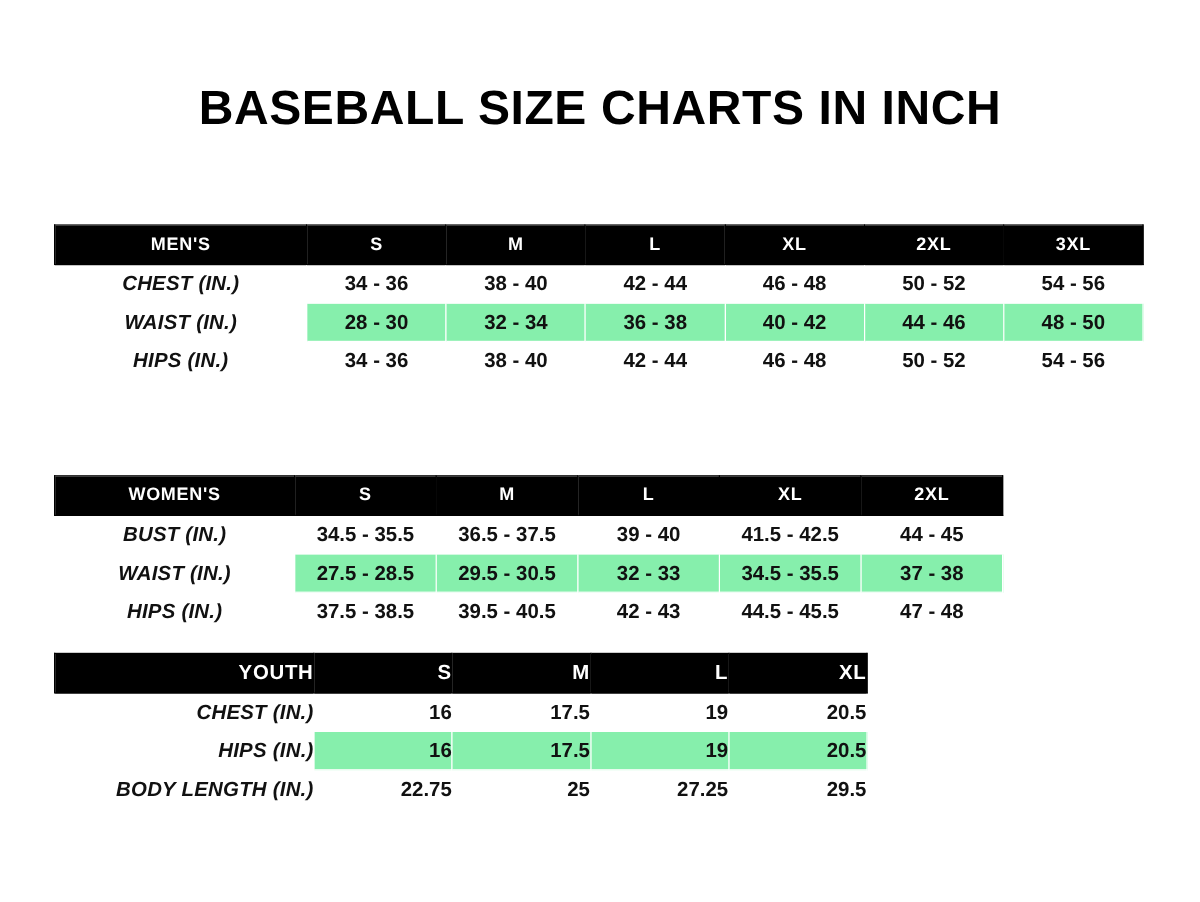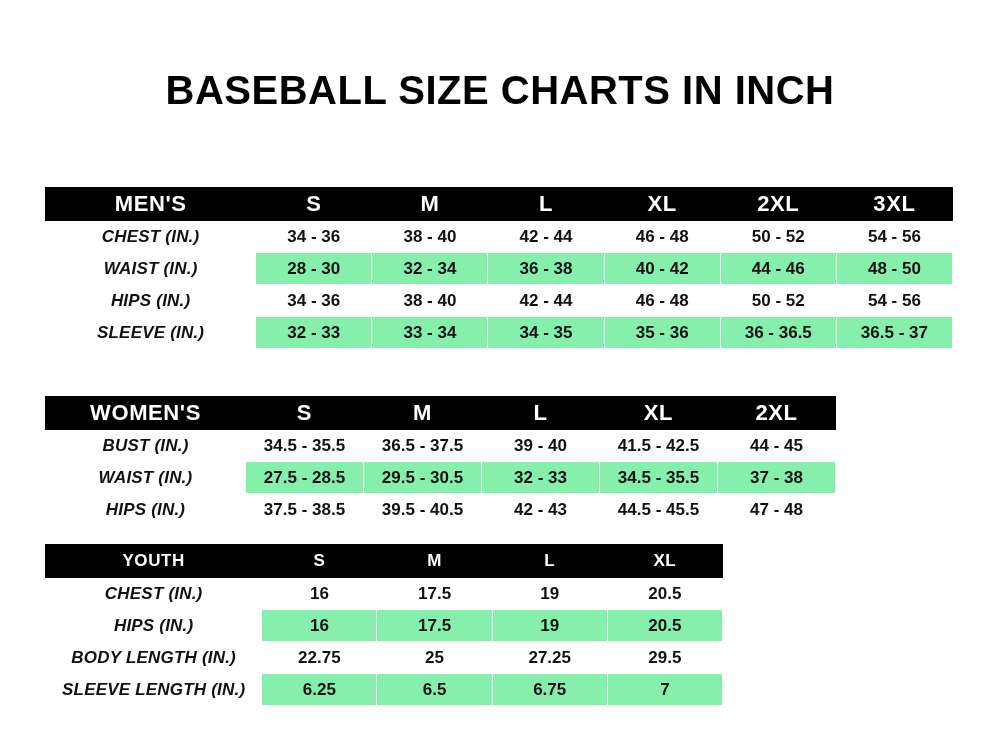--- a/index.html
+++ b/index.html
@@ -44,21 +44,21 @@
     font-weight: bold;
     color: #111111;
     padding: 0;
     height: 31px;
     line-height: 31px;
     white-space: nowrap;
   }
   .chart thead th {
     background: #000000;
     color: #ffffff;
-    font-size: 22px;
+    font-size: 15px;
     letter-spacing: 0.6px;
     height: 32px;
     line-height: 32px;
     border: 1px solid #000000;
   }
   .chart thead th.label-head {
     text-align: center;
   }
   .chart tbody tr.odd td {
     background: #ffffff;
@@ -96,21 +96,21 @@
 
   
   #chart-youth {
     top: 544px;
     left: 45px;
     width: 678px;
   }
   #chart-youth col.c0 { width: 216px; }
   #chart-youth col.cx { width: 115px; }
 
-  #chart-youth td, #chart-youth th { font-size: 17px; }
+  #chart-youth td, #chart-youth th { font-size: 17px; text-align: right; }
 </style>
 </head>
 <body>
 
 <div class="page">
 
   <div class="title">BASEBALL SIZE CHARTS IN INCH</div>
 
   <table class="chart" id="chart-mens">
     <colgroup>
@@ -154,29 +154,20 @@
       </tr>
       <tr class="odd">
         <td class="rowlabel">HIPS (IN.)</td>
         <td>34 - 36</td>
         <td>38 - 40</td>
         <td>42 - 44</td>
         <td>46 - 48</td>
         <td>50 - 52</td>
         <td>54 - 56</td>
       </tr>
-      <tr class="even">
-        <td class="rowlabel">SLEEVE (IN.)</td>
-        <td>32 - 33</td>
-        <td>33 - 34</td>
-        <td>34 - 35</td>
-        <td>35 - 36</td>
-        <td>36 - 36.5</td>
-        <td>36.5 - 37</td>
-      </tr>
     </tbody>
   </table>
 
   <table class="chart" id="chart-womens">
     <colgroup>
       <col class="c0">
         <col class="cx">
         <col class="cx">
         <col class="cx">
         <col class="cx">
@@ -252,23 +243,16 @@
         <td>19</td>
         <td>20.5</td>
       </tr>
       <tr class="odd">
         <td class="rowlabel">BODY LENGTH (IN.)</td>
         <td>22.75</td>
         <td>25</td>
         <td>27.25</td>
         <td>29.5</td>
       </tr>
-      <tr class="even">
-        <td class="rowlabel">SLEEVE LENGTH (IN.)</td>
-        <td>6.25</td>
-        <td>6.5</td>
-        <td>6.75</td>
-        <td>7</td>
-      </tr>
     </tbody>
   </table>
 
 </div>
 
 </body></html>

